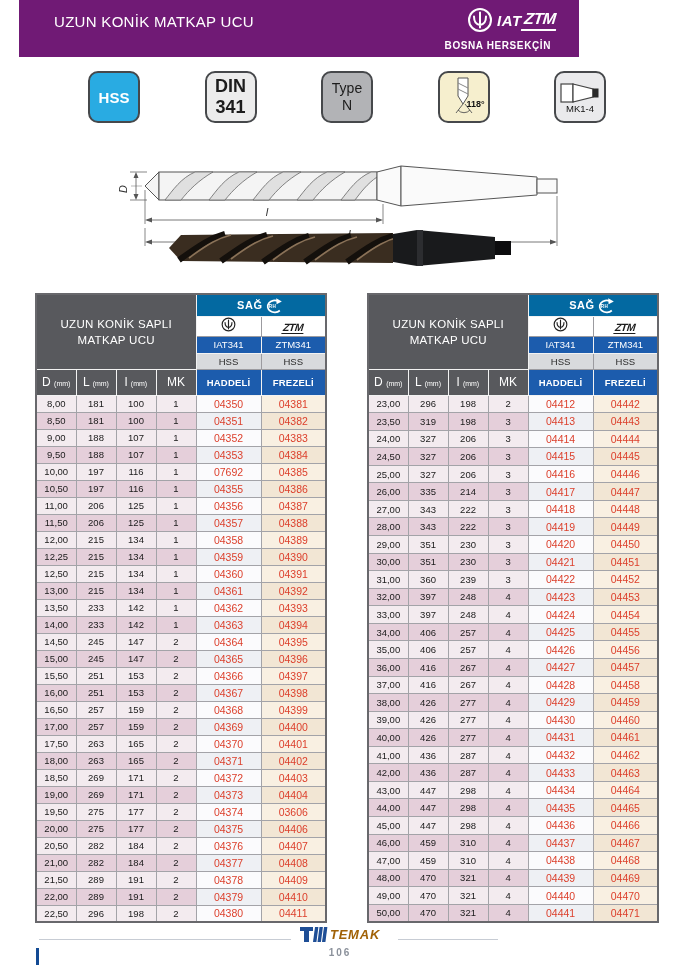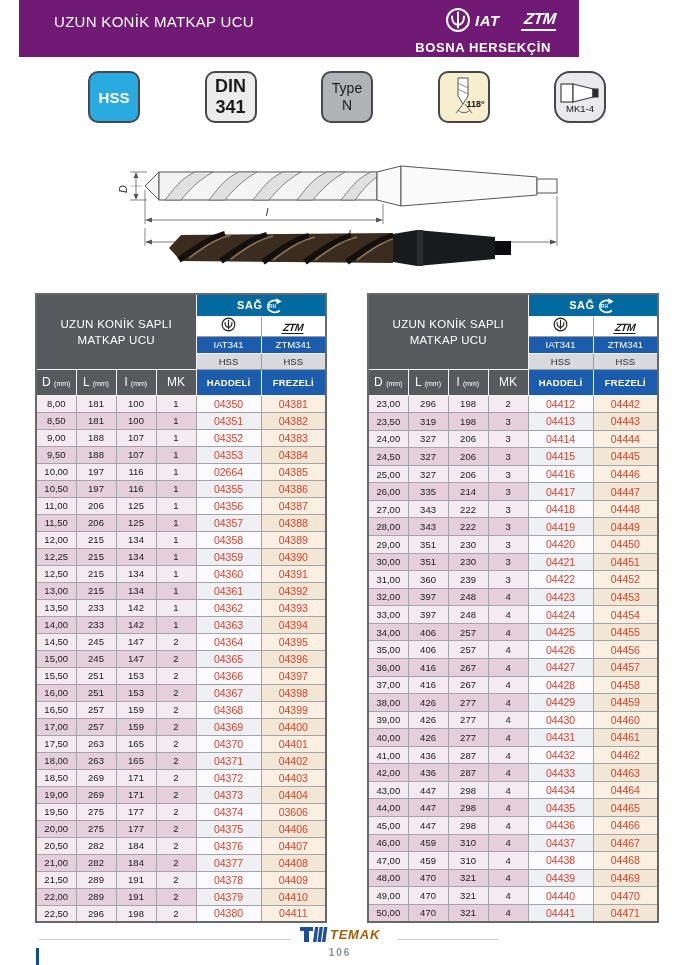--- a/index.html
+++ b/index.html
@@ -2,35 +2,35 @@
 <html><head>
 <meta charset="utf-8">
 <style>
   html,body{margin:0;padding:0;background:#ffffff;}
   body{width:680px;height:965px;position:relative;font-family:"Liberation Sans",sans-serif;overflow:hidden;}
 
   
   .topbar{position:absolute;top:0;left:0;width:560px;height:57px;background:#701a75;margin-left:19px;}
   .topbar-title{position:absolute;left:35px;top:13px;color:#ffffff;font-size:15px;font-weight:500;letter-spacing:.3px;}
   .brand-zone{position:absolute;right:22px;top:7px;text-align:right;}
-  .brand-row{display:flex;align-items:center;gap:22px;justify-content:flex-end;}
+  .brand-row{display:flex;align-items:center;justify-content:flex-end;}
   .iat-brand{display:flex;align-items:center;gap:4px;color:#fff;}
   .iat-name{font-size:15px;font-weight:bold;font-style:italic;color:#fff;letter-spacing:.5px;}
   .ztm-name{font-size:16px;font-weight:900;font-style:italic;color:#fff;border-bottom:2px solid #fff;padding:0 2px 1px 2px;letter-spacing:-.5px;transform:skewX(-6deg);display:inline-block;}
   .country-row{display:flex;justify-content:space-between;margin-top:7px;padding:0 6px 0 2px;}
-  .country{color:#ffffff;font-size:13px;font-weight:bold;letter-spacing:.6px;}
+  .country{color:#ffffff;font-size:10px;font-weight:bold;letter-spacing:.6px;}
 
   
   .badges{position:absolute;top:71px;left:88px;width:518px;display:flex;justify-content:space-between;}
   .badge{width:52px;height:52px;border-radius:10px;border:2px solid #46484b;box-sizing:border-box;display:flex;flex-direction:column;align-items:center;justify-content:center;position:relative;}
   .badge-hss{background:#29abe2;color:#fff;font-size:15px;font-weight:bold;}
   .badge-din{background:#ececec;color:#1c1c1c;font-size:18px;font-weight:bold;line-height:1.15;text-align:center;}
   .badge-type{background:#b2b3b6;color:#1c1c1c;font-size:14px;line-height:1.2;text-align:center;}
   .badge-angle{background:#f6efce;}
-  .badge-taper{background:#eaeaec;color:#1c1c1c;border-radius:16px;}
+  .badge-taper{background:#eaeaec;color:#1c1c1c;}
   .angle-label{position:absolute;right:3px;bottom:12px;font-size:9px;font-weight:bold;color:#111;}
   .taper-label{font-size:9.5px;color:#111;margin-top:-2px;}
 
   
   .diagram-wrap{position:absolute;top:146px;left:0;width:680px;text-align:center;}
   .photo-wrap{position:absolute;top:224px;left:0;width:680px;text-align:center;}
 
   
   .tables{position:absolute;top:293px;left:35px;display:flex;gap:40px;}
   table.cat{border-collapse:collapse;width:290px;table-layout:fixed;border:2px solid #68686c;}
@@ -275,21 +275,21 @@
           <td>107</td>
           <td>1</td>
           <td>04353</td>
           <td>04384</td>
         </tr>
         <tr>
           <td>10,00</td>
           <td>197</td>
           <td>116</td>
           <td>1</td>
-          <td>02664</td>
+          <td>07692</td>
           <td>04385</td>
         </tr>
         <tr>
           <td>10,50</td>
           <td>197</td>
           <td>116</td>
           <td>1</td>
           <td>04355</td>
           <td>04386</td>
         </tr>

